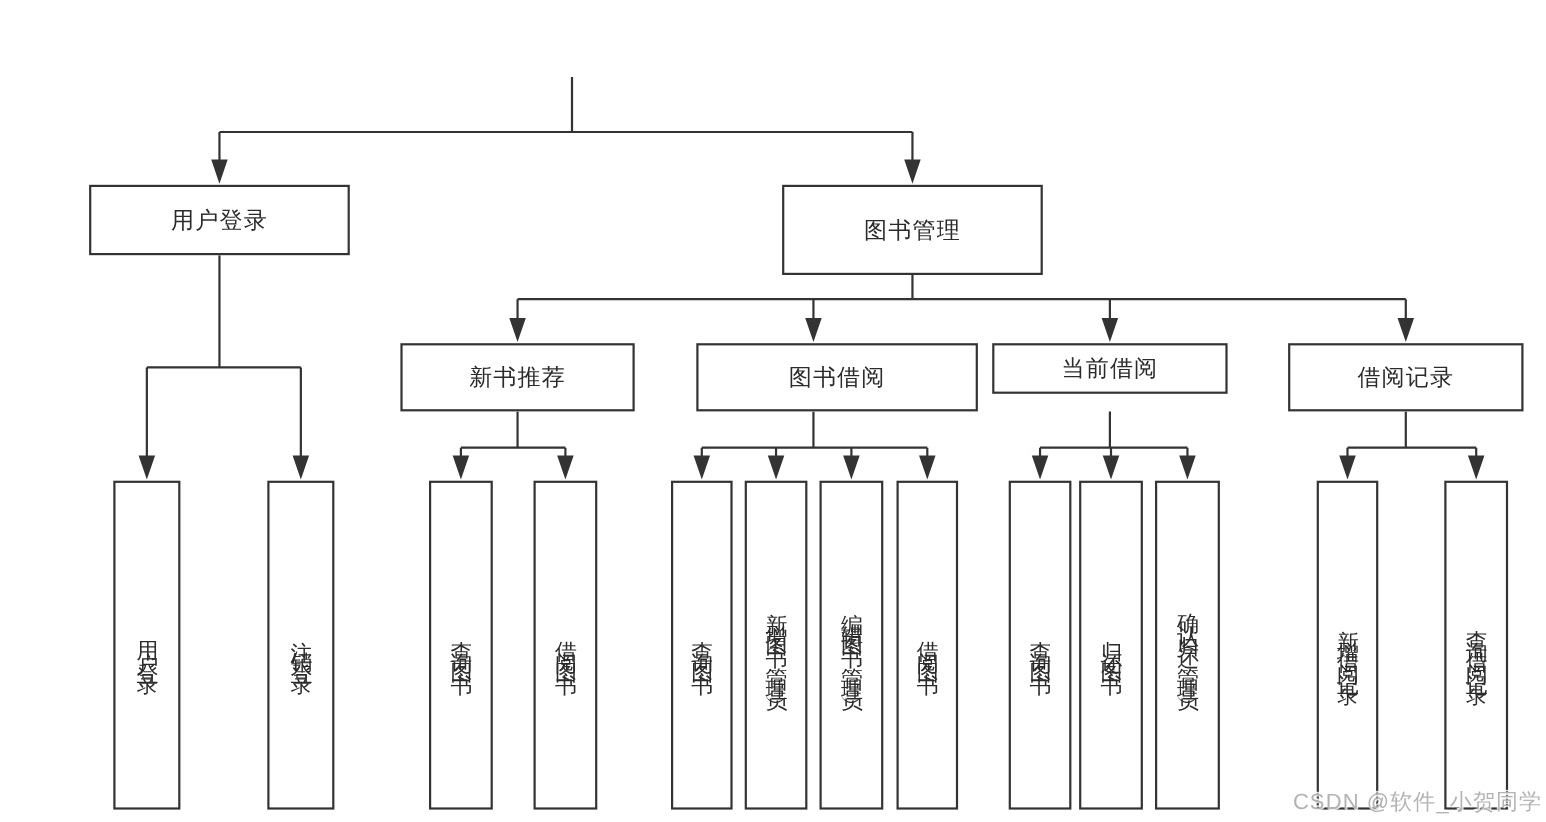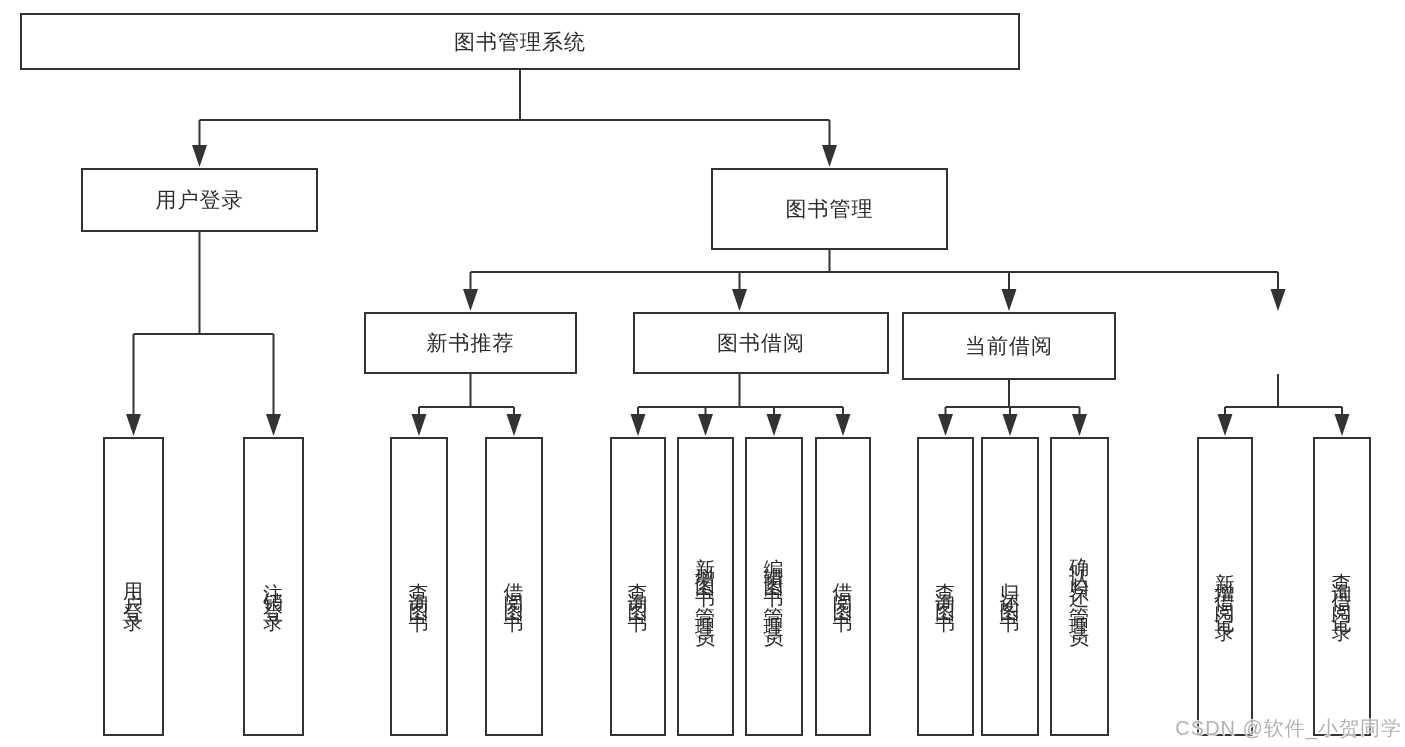--- a/index.html
+++ b/index.html
@@ -12,21 +12,21 @@
         z-index:2;color:#2b2b2b;}
   .hnode span{font-size:21px;letter-spacing:1px;white-space:nowrap;}
   .leaf span{writing-mode:vertical-rl;text-orientation:mixed;
              font-size:20px;letter-spacing:10px;line-height:1;white-space:nowrap;}
   
   #n-root          {left:20px;  top:13px;  width:1000px;height:57px;}
   #n-user-login    {left:81px;  top:168px; width:237px; height:64px;}
   #n-book-mgmt     {left:711px; top:168px; width:237px; height:82px;}
   #n-new-book-rec  {left:364px; top:312px; width:213px; height:62px;}
   #n-book-borrow   {left:633px; top:312px; width:256px; height:62px;}
-  #n-current-borrow{left:902px; top:312px; width:214px; height:68px;}
+  #n-current-borrow{left:902px; top:312px; width:214px; height:46px;}
   #n-borrow-record {left:1171px;top:312px; width:214px; height:62px;}
   
   .leaf{top:437px;height:299px;}
   #l-user-login {left:103px; width:61px;}
   #l-logout     {left:243px; width:61px;}
   #l-nbr-query  {left:390px; width:58px;}
   #l-nbr-borrow {left:485px; width:58px;}
   #l-bb-query   {left:610px; width:56px;}
   #l-bb-add     {left:677px; width:57px;}
   #l-bb-edit    {left:745px; width:58px;}
@@ -61,39 +61,39 @@
       M1001.5,289 L1016.5,289 L1009,311 Z  M1270.5,289 L1285.5,289 L1278,311 Z
       M126,414 L141,414 L133.5,436 Z  M266,414 L281,414 L273.5,436 Z
       M411.5,414 L426.5,414 L419,436 Z  M506.5,414 L521.5,414 L514,436 Z
       M630.5,414 L645.5,414 L638,436 Z  M698,414 L713,414 L705.5,436 Z
       M766.5,414 L781.5,414 L774,436 Z  M835.5,414 L850.5,414 L843,436 Z
       M938,414 L953,414 L945.5,436 Z  M1002.5,414 L1017.5,414 L1010,436 Z
       M1072,414 L1087,414 L1079.5,436 Z
       M1217.5,414 L1232.5,414 L1225,436 Z  M1334.5,414 L1349.5,414 L1342,436 Z"></path>
   </svg>
 
-  <div class="node hnode" id="n-root">
-    <span>图书管理系统</span>
-  </div>
 
   <div class="node hnode" id="n-user-login">
     <span>用户登录</span>
   </div>
   <div class="node hnode" id="n-book-mgmt">
     <span>图书管理</span>
   </div>
 
   <div class="node hnode" id="n-new-book-rec">
     <span>新书推荐</span>
   </div>
   <div class="node hnode" id="n-book-borrow">
     <span>图书借阅</span>
   </div>
   <div class="node hnode" id="n-current-borrow">
     <span>当前借阅</span>
+  </div>
+  <div class="node hnode" id="n-borrow-record">
+    <span>借阅记录</span>
   </div>
 
   <div class="node leaf" id="l-user-login">
     <span>用户登录</span>
   </div>
   <div class="node leaf" id="l-logout">
     <span>注销登录</span>
   </div>
 
   <div class="node leaf" id="l-nbr-query">

